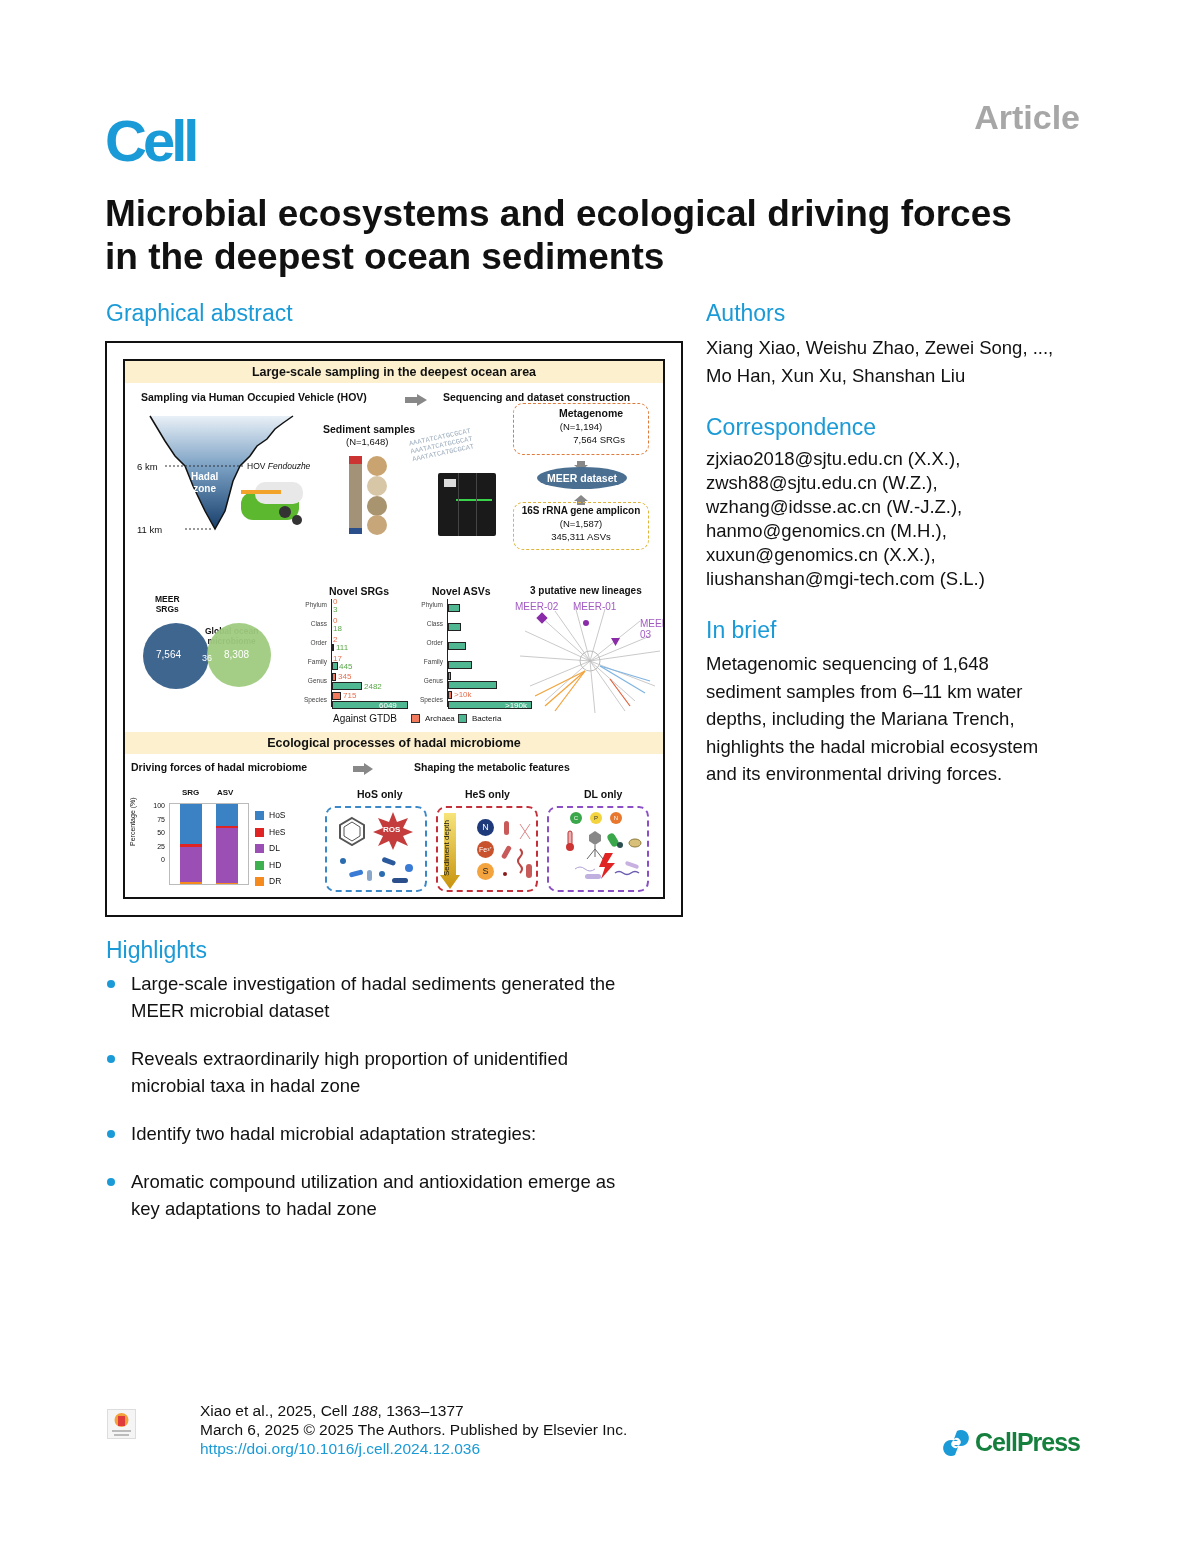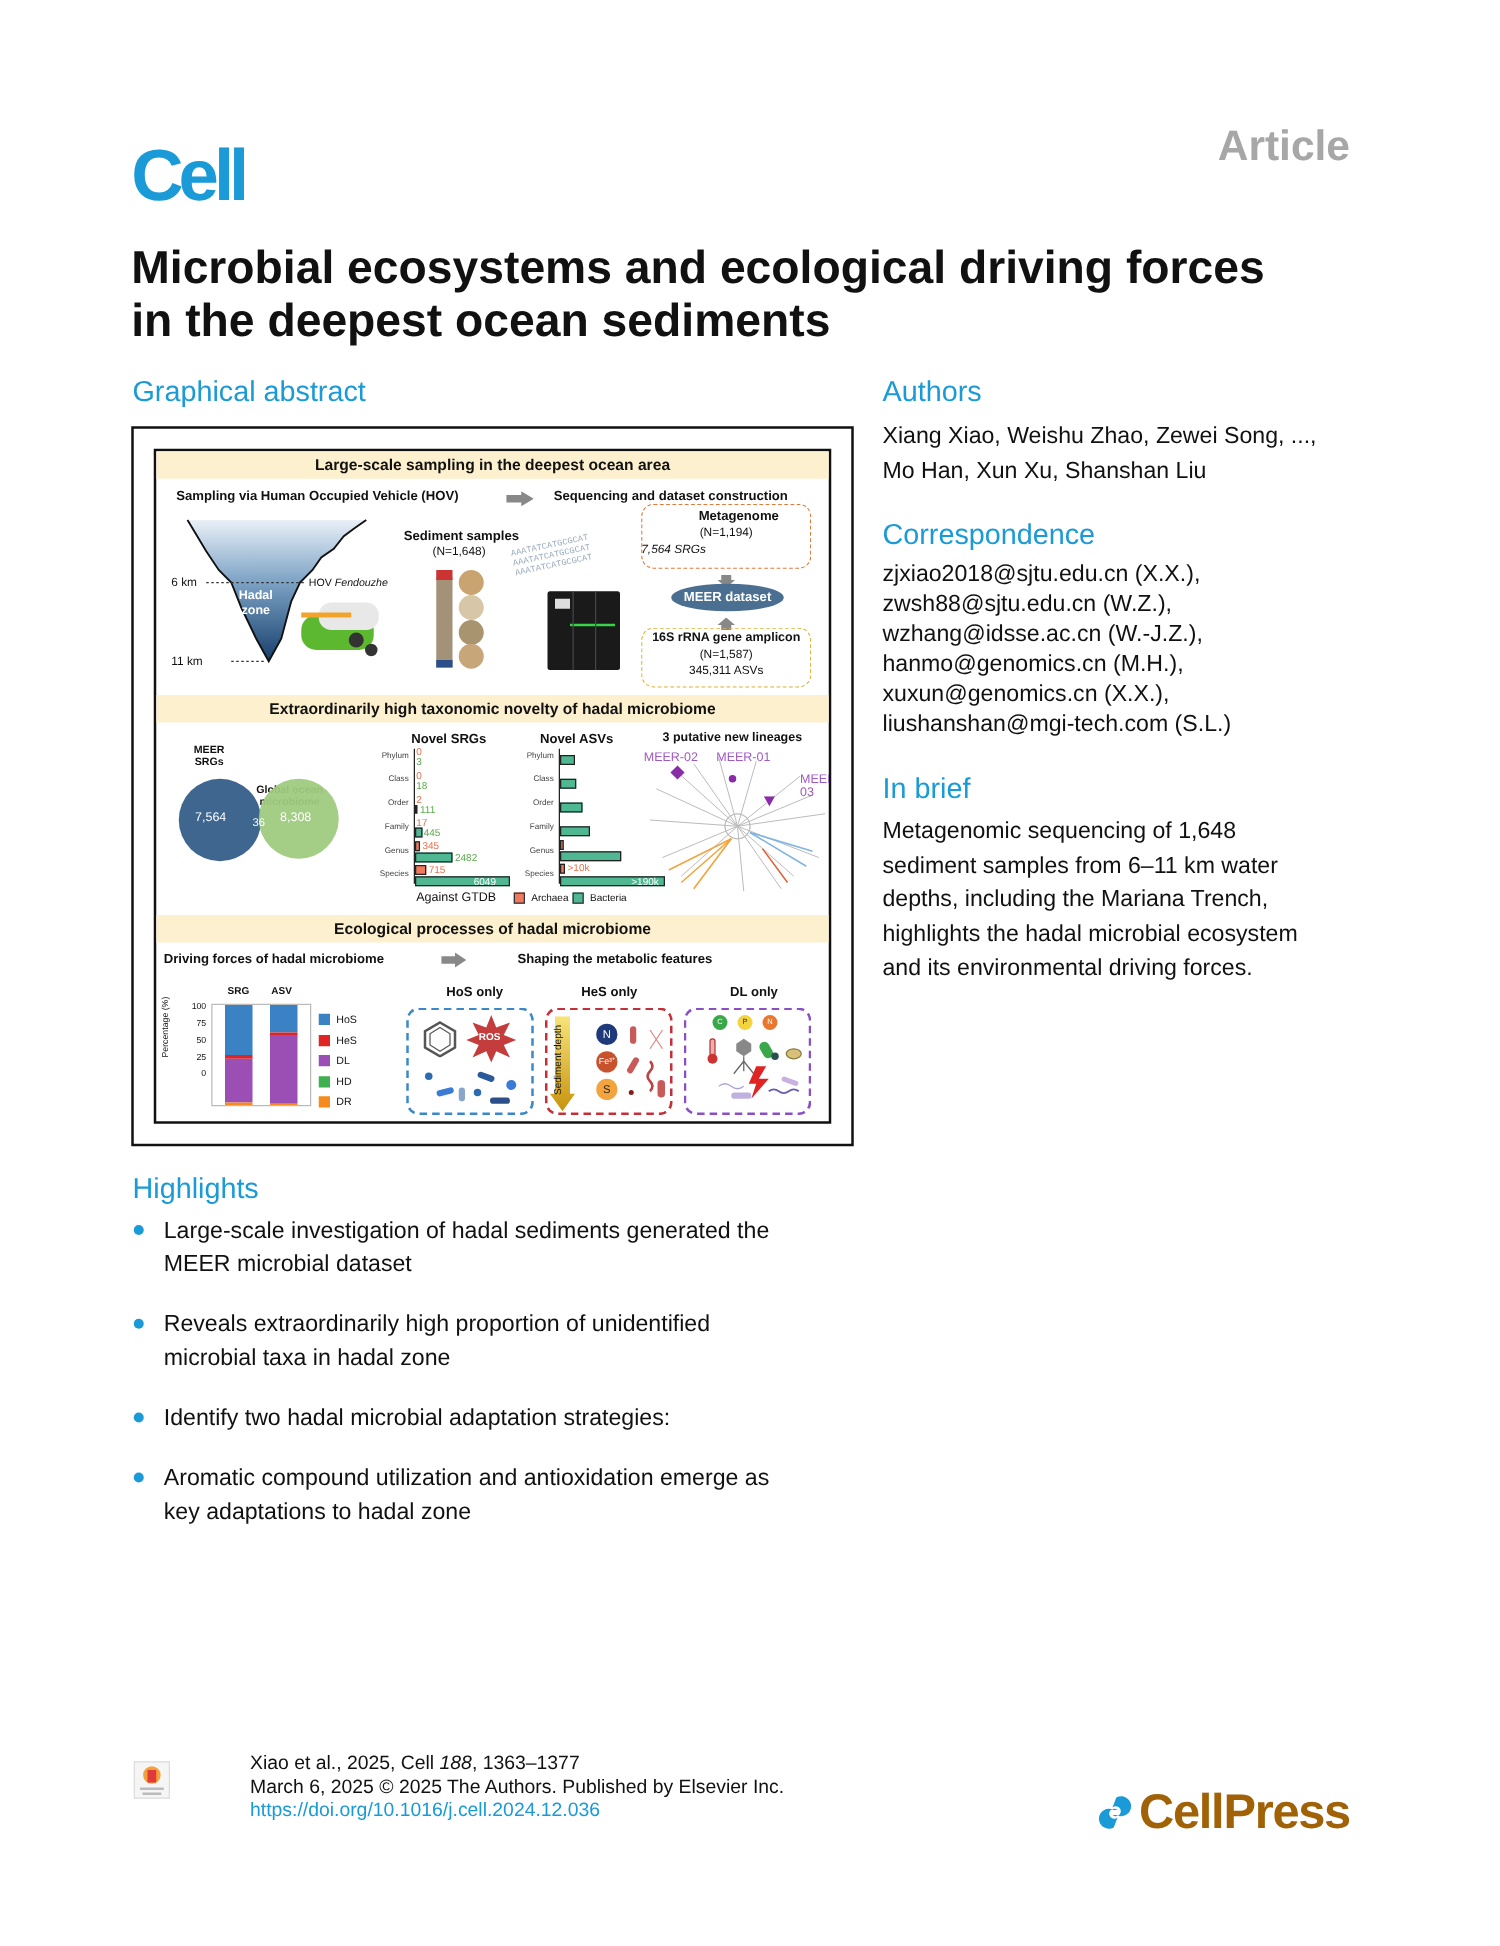--- a/index.html
+++ b/index.html
@@ -22,21 +22,21 @@
   .rank { position: absolute; font-size: 6.5px; color: #444; text-align: right; width: 30px; }
   .num-a { position: absolute; font-size: 8px; color: #e4704f; }
   .num-b { position: absolute; font-size: 8px; color: #5ba84a; }
   .right-col { left: 706px; }
   .body-text { font-size: 18.5px; line-height: 28px; color: #111; }
   .hl-list { left: 106px; top: 970px; width: 580px; }
   .hl-item { position: relative; padding-left: 25px; font-size: 18.5px; line-height: 27px; margin-bottom: 21px; }
   .hl-item .dot { position: absolute; left: 1px; top: 10px; width: 8px; height: 8px; border-radius: 50%; background: #1a9ad6; }
   .footer-text { left: 200px; top: 1401px; font-size: 15.5px; line-height: 19px; }
   .doi { color: #1a9ad6; }
-  .cellpress { right: 120px; top: 1428px; font-size: 39px; font-weight: bold; color: #a16207; letter-spacing: -1px; display: flex; align-items: center; gap: 4px; }
+  .cellpress { right: 120px; top: 1428px; font-size: 25px; font-weight: bold; color: #15803d; letter-spacing: -1px; display: flex; align-items: center; gap: 4px; }
   .check-badge { left: 107px; top: 1409px; width: 29px; height: 30px; border: 1px solid #ddd; background: #f5f5f5; }
   .legend-sq { display: inline-block; width: 9px; height: 9px; vertical-align: middle; margin-right: 5px; }
 </style>
 </head>
 <body>
 
 <div class="abs cell-logo">Cell</div>
 <div class="abs article-label">Article</div>
 <div class="abs title">
   <div>Microbial ecosystems and ecological driving forces</div>
@@ -111,34 +111,33 @@
     <div class="abs" style="left:313px;top:112px;width:58px;height:63px;background:#1a1a1a;border-radius:2px;">
       <div style="position:absolute;left:6px;top:6px;width:12px;height:8px;background:#ddd;"></div>
       <div style="position:absolute;left:18px;top:26px;width:36px;height:1.5px;background:#39d34a;"></div>
       <div style="position:absolute;left:20px;top:0;width:1px;height:63px;background:#444;"></div>
       <div style="position:absolute;left:38px;top:0;width:1px;height:63px;background:#444;"></div>
     </div>
 
     <div class="dashbox" style="left:388px;top:42px;width:136px;height:52px;border-color:#e07a3a;"></div>
     <div class="sub" style="left:388px;top:46px;width:156px;text-align:center;">Metagenome</div>
     <div class="tiny" style="left:388px;top:60px;width:136px;text-align:center;">(N=1,194)</div>
-    <div class="tiny" style="left:388px;top:73px;width:112px;text-align:left;font-style:italic;">7,564 SRGs</div>
+    <div class="tiny" style="left:388px;top:73px;width:112px;text-align:right;">7,564 SRGs</div>
     <div class="abs" style="left:449px;top:96px;"><svg width="14" height="10">
           <polygon points="3,0 11,0 11,4 14,4 7,10 0,4 3,4" fill="#888"></polygon>
         </svg></div>
     <div class="abs" style="left:412px;top:106px;width:90px;height:22px;border-radius:50%;background:#4a6f91;color:#fff;font-size:10.5px;font-weight:bold;text-align:center;line-height:22px;">MEER dataset</div>
     <div class="abs" style="left:449px;top:130px;"><svg width="14" height="10">
           <polygon points="7,0 14,6 11,6 11,10 3,10 3,6 0,6" fill="#888"></polygon>
         </svg></div>
     <div class="dashbox" style="left:388px;top:141px;width:136px;height:48px;border-color:#e0b43a;"></div>
     <div class="sub" style="left:388px;top:144px;width:136px;text-align:center;font-size:10px;">16S rRNA gene amplicon</div>
     <div class="tiny" style="left:388px;top:157px;width:136px;text-align:center;">(N=1,587)</div>
     <div class="tiny" style="left:388px;top:170px;width:136px;text-align:center;">345,311 ASVs</div>
 
-    <div class="band" style="top:195px;">Extraordinarily high taxonomic novelty of hadal microbiome</div>
     <div class="abs" style="left:30px;top:233px;font-size:8.5px;font-weight:bold;text-align:center;line-height:10px;">
       <div>MEER</div>
       <div>SRGs</div>
     </div>
     <div class="abs" style="left:80px;top:233px;font-size:8.5px;font-weight:bold;text-align:center;line-height:10px;margin-top:32px;">
       <div>Global ocean</div>
       <div>microbiome</div>
     </div>
     <div class="abs" style="left:18px;top:262px;width:66px;height:66px;border-radius:50%;background:#3f668f;"></div>
     <div class="abs" style="left:82px;top:262px;width:64px;height:64px;border-radius:50%;background:#9fcb7e;opacity:0.95;"></div>

